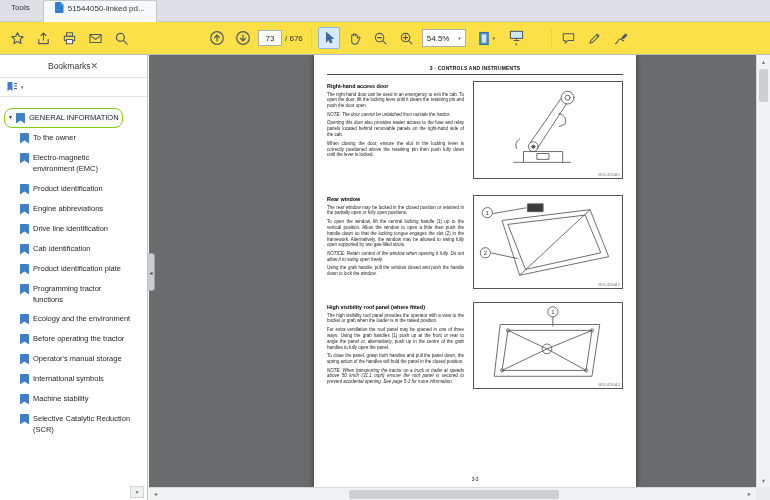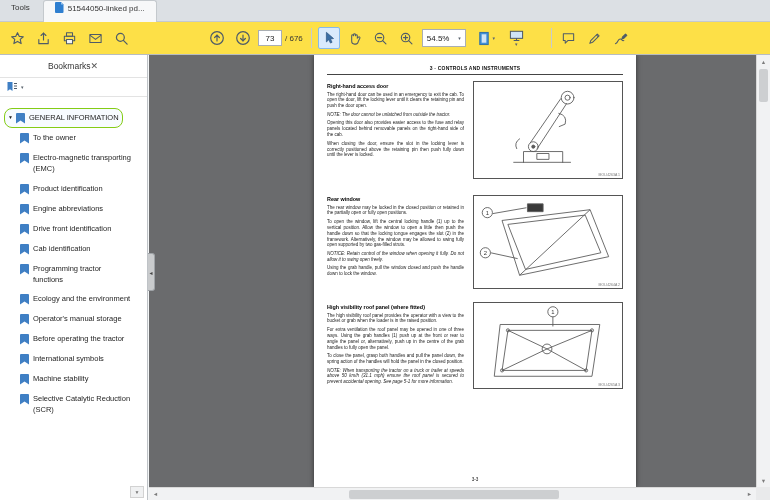--- a/index.html
+++ b/index.html
@@ -247,21 +247,21 @@
     </span>
     <span class="bm-label">To the owner</span>
   </div>
         <div class="bm-item lvl1">
 
     <span class="bm-icon">
       <svg width="9" height="11" viewBox="0 0 9 11">
               <path d="M1 0 h7 a1 1 0 0 1 1 1 v9.5 L4.5 7.4 0 10.5 V1 a1 1 0 0 1 1-1 z" fill="#3f7fc4"></path>
             </svg>
     </span>
-    <span class="bm-label">Electro-magnetic transporting (EMC)</span>
+    <span class="bm-label">Electro-magnetic environment (EMC)</span>
   </div>
         <div class="bm-item lvl1">
 
     <span class="bm-icon">
       <svg width="9" height="11" viewBox="0 0 9 11">
               <path d="M1 0 h7 a1 1 0 0 1 1 1 v9.5 L4.5 7.4 0 10.5 V1 a1 1 0 0 1 1-1 z" fill="#3f7fc4"></path>
             </svg>
     </span>
     <span class="bm-label">Product identification</span>
   </div>
@@ -274,66 +274,75 @@
     </span>
     <span class="bm-label">Engine abbreviations</span>
   </div>
         <div class="bm-item lvl1">
 
     <span class="bm-icon">
       <svg width="9" height="11" viewBox="0 0 9 11">
               <path d="M1 0 h7 a1 1 0 0 1 1 1 v9.5 L4.5 7.4 0 10.5 V1 a1 1 0 0 1 1-1 z" fill="#3f7fc4"></path>
             </svg>
     </span>
-    <span class="bm-label">Drive front identification</span>
+    <span class="bm-label">Drive line identification</span>
   </div>
         <div class="bm-item lvl1">
 
     <span class="bm-icon">
       <svg width="9" height="11" viewBox="0 0 9 11">
               <path d="M1 0 h7 a1 1 0 0 1 1 1 v9.5 L4.5 7.4 0 10.5 V1 a1 1 0 0 1 1-1 z" fill="#3f7fc4"></path>
             </svg>
     </span>
     <span class="bm-label">Cab identification</span>
   </div>
         <div class="bm-item lvl1">
 
     <span class="bm-icon">
       <svg width="9" height="11" viewBox="0 0 9 11">
               <path d="M1 0 h7 a1 1 0 0 1 1 1 v9.5 L4.5 7.4 0 10.5 V1 a1 1 0 0 1 1-1 z" fill="#3f7fc4"></path>
             </svg>
     </span>
+    <span class="bm-label">Product identification plate</span>
+  </div>
+        <div class="bm-item lvl1">
+
+    <span class="bm-icon">
+      <svg width="9" height="11" viewBox="0 0 9 11">
+              <path d="M1 0 h7 a1 1 0 0 1 1 1 v9.5 L4.5 7.4 0 10.5 V1 a1 1 0 0 1 1-1 z" fill="#3f7fc4"></path>
+            </svg>
+    </span>
     <span class="bm-label">Programming tractor functions</span>
   </div>
         <div class="bm-item lvl1">
 
     <span class="bm-icon">
       <svg width="9" height="11" viewBox="0 0 9 11">
               <path d="M1 0 h7 a1 1 0 0 1 1 1 v9.5 L4.5 7.4 0 10.5 V1 a1 1 0 0 1 1-1 z" fill="#3f7fc4"></path>
             </svg>
     </span>
     <span class="bm-label">Ecology and the environment</span>
   </div>
         <div class="bm-item lvl1">
 
     <span class="bm-icon">
       <svg width="9" height="11" viewBox="0 0 9 11">
               <path d="M1 0 h7 a1 1 0 0 1 1 1 v9.5 L4.5 7.4 0 10.5 V1 a1 1 0 0 1 1-1 z" fill="#3f7fc4"></path>
             </svg>
     </span>
+    <span class="bm-label">Before operating the tractor</span>
+  </div>
+        <div class="bm-item lvl1">
+
+    <span class="bm-icon">
+      <svg width="9" height="11" viewBox="0 0 9 11">
+              <path d="M1 0 h7 a1 1 0 0 1 1 1 v9.5 L4.5 7.4 0 10.5 V1 a1 1 0 0 1 1-1 z" fill="#3f7fc4"></path>
+            </svg>
+    </span>
     <span class="bm-label">Operator's manual storage</span>
-  </div>
-        <div class="bm-item lvl1">
-
-    <span class="bm-icon">
-      <svg width="9" height="11" viewBox="0 0 9 11">
-              <path d="M1 0 h7 a1 1 0 0 1 1 1 v9.5 L4.5 7.4 0 10.5 V1 a1 1 0 0 1 1-1 z" fill="#3f7fc4"></path>
-            </svg>
-    </span>
-    <span class="bm-label">Before operating the tractor</span>
   </div>
         <div class="bm-item lvl1">
 
     <span class="bm-icon">
       <svg width="9" height="11" viewBox="0 0 9 11">
               <path d="M1 0 h7 a1 1 0 0 1 1 1 v9.5 L4.5 7.4 0 10.5 V1 a1 1 0 0 1 1-1 z" fill="#3f7fc4"></path>
             </svg>
     </span>
     <span class="bm-label">International symbols</span>
   </div>

